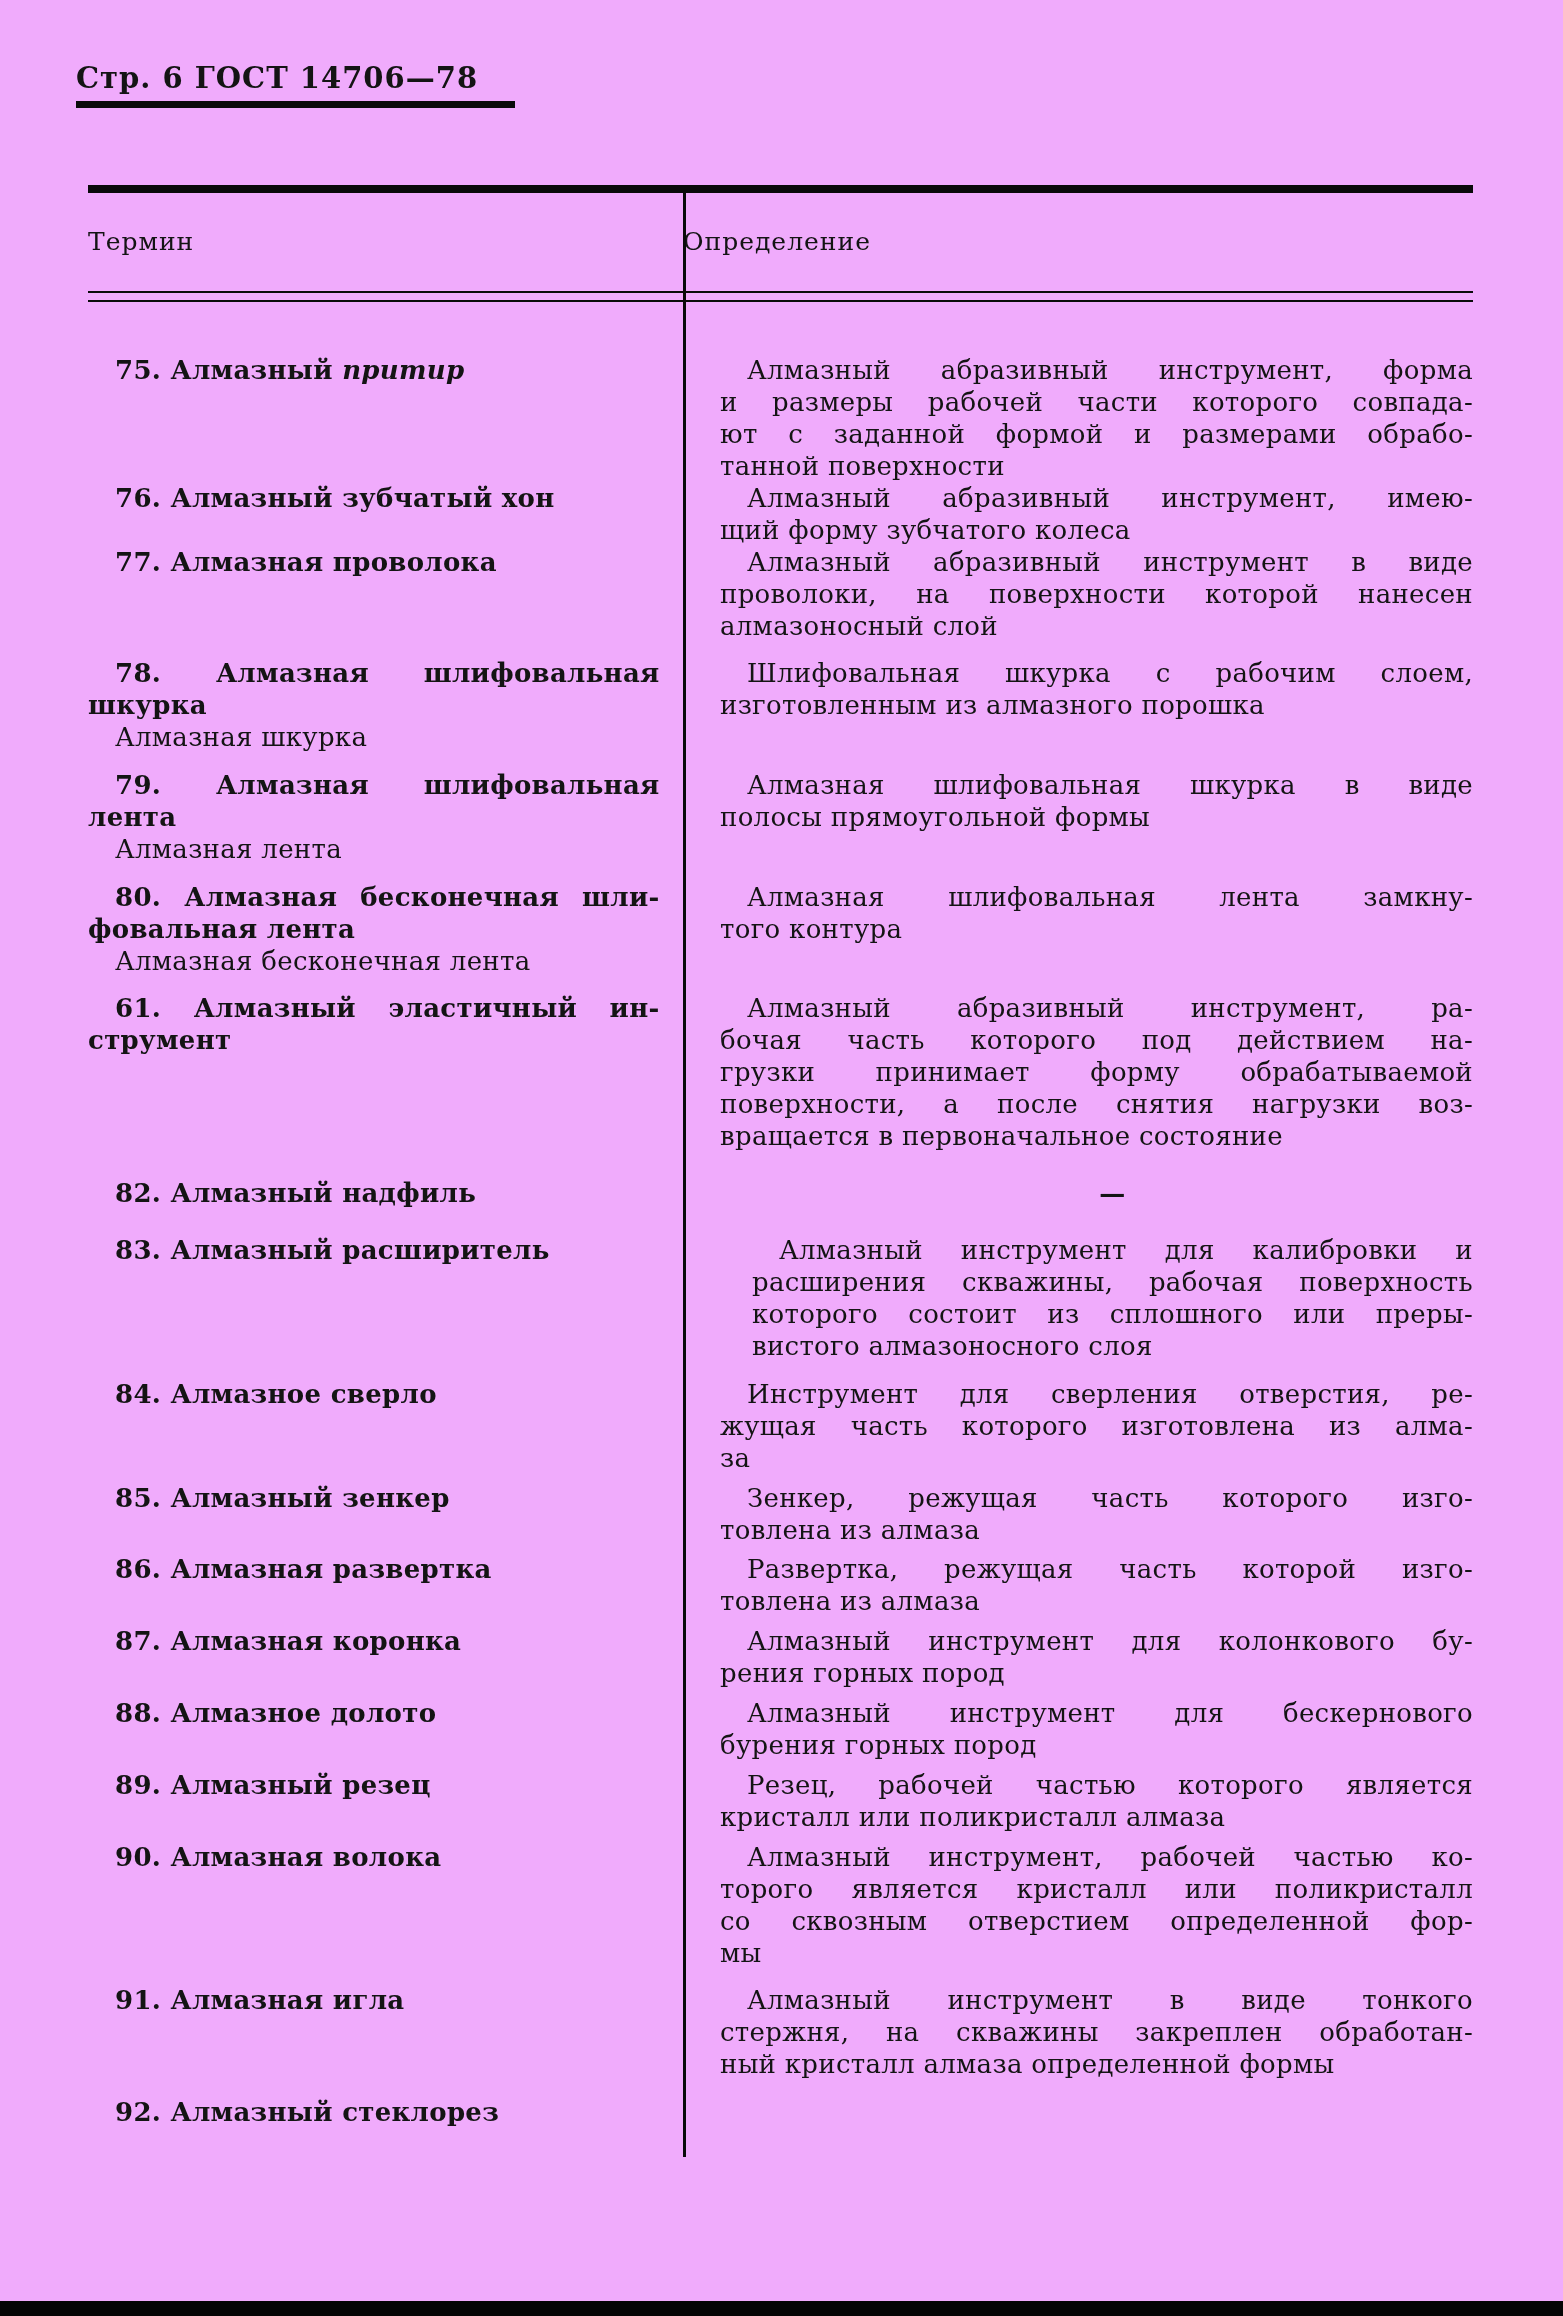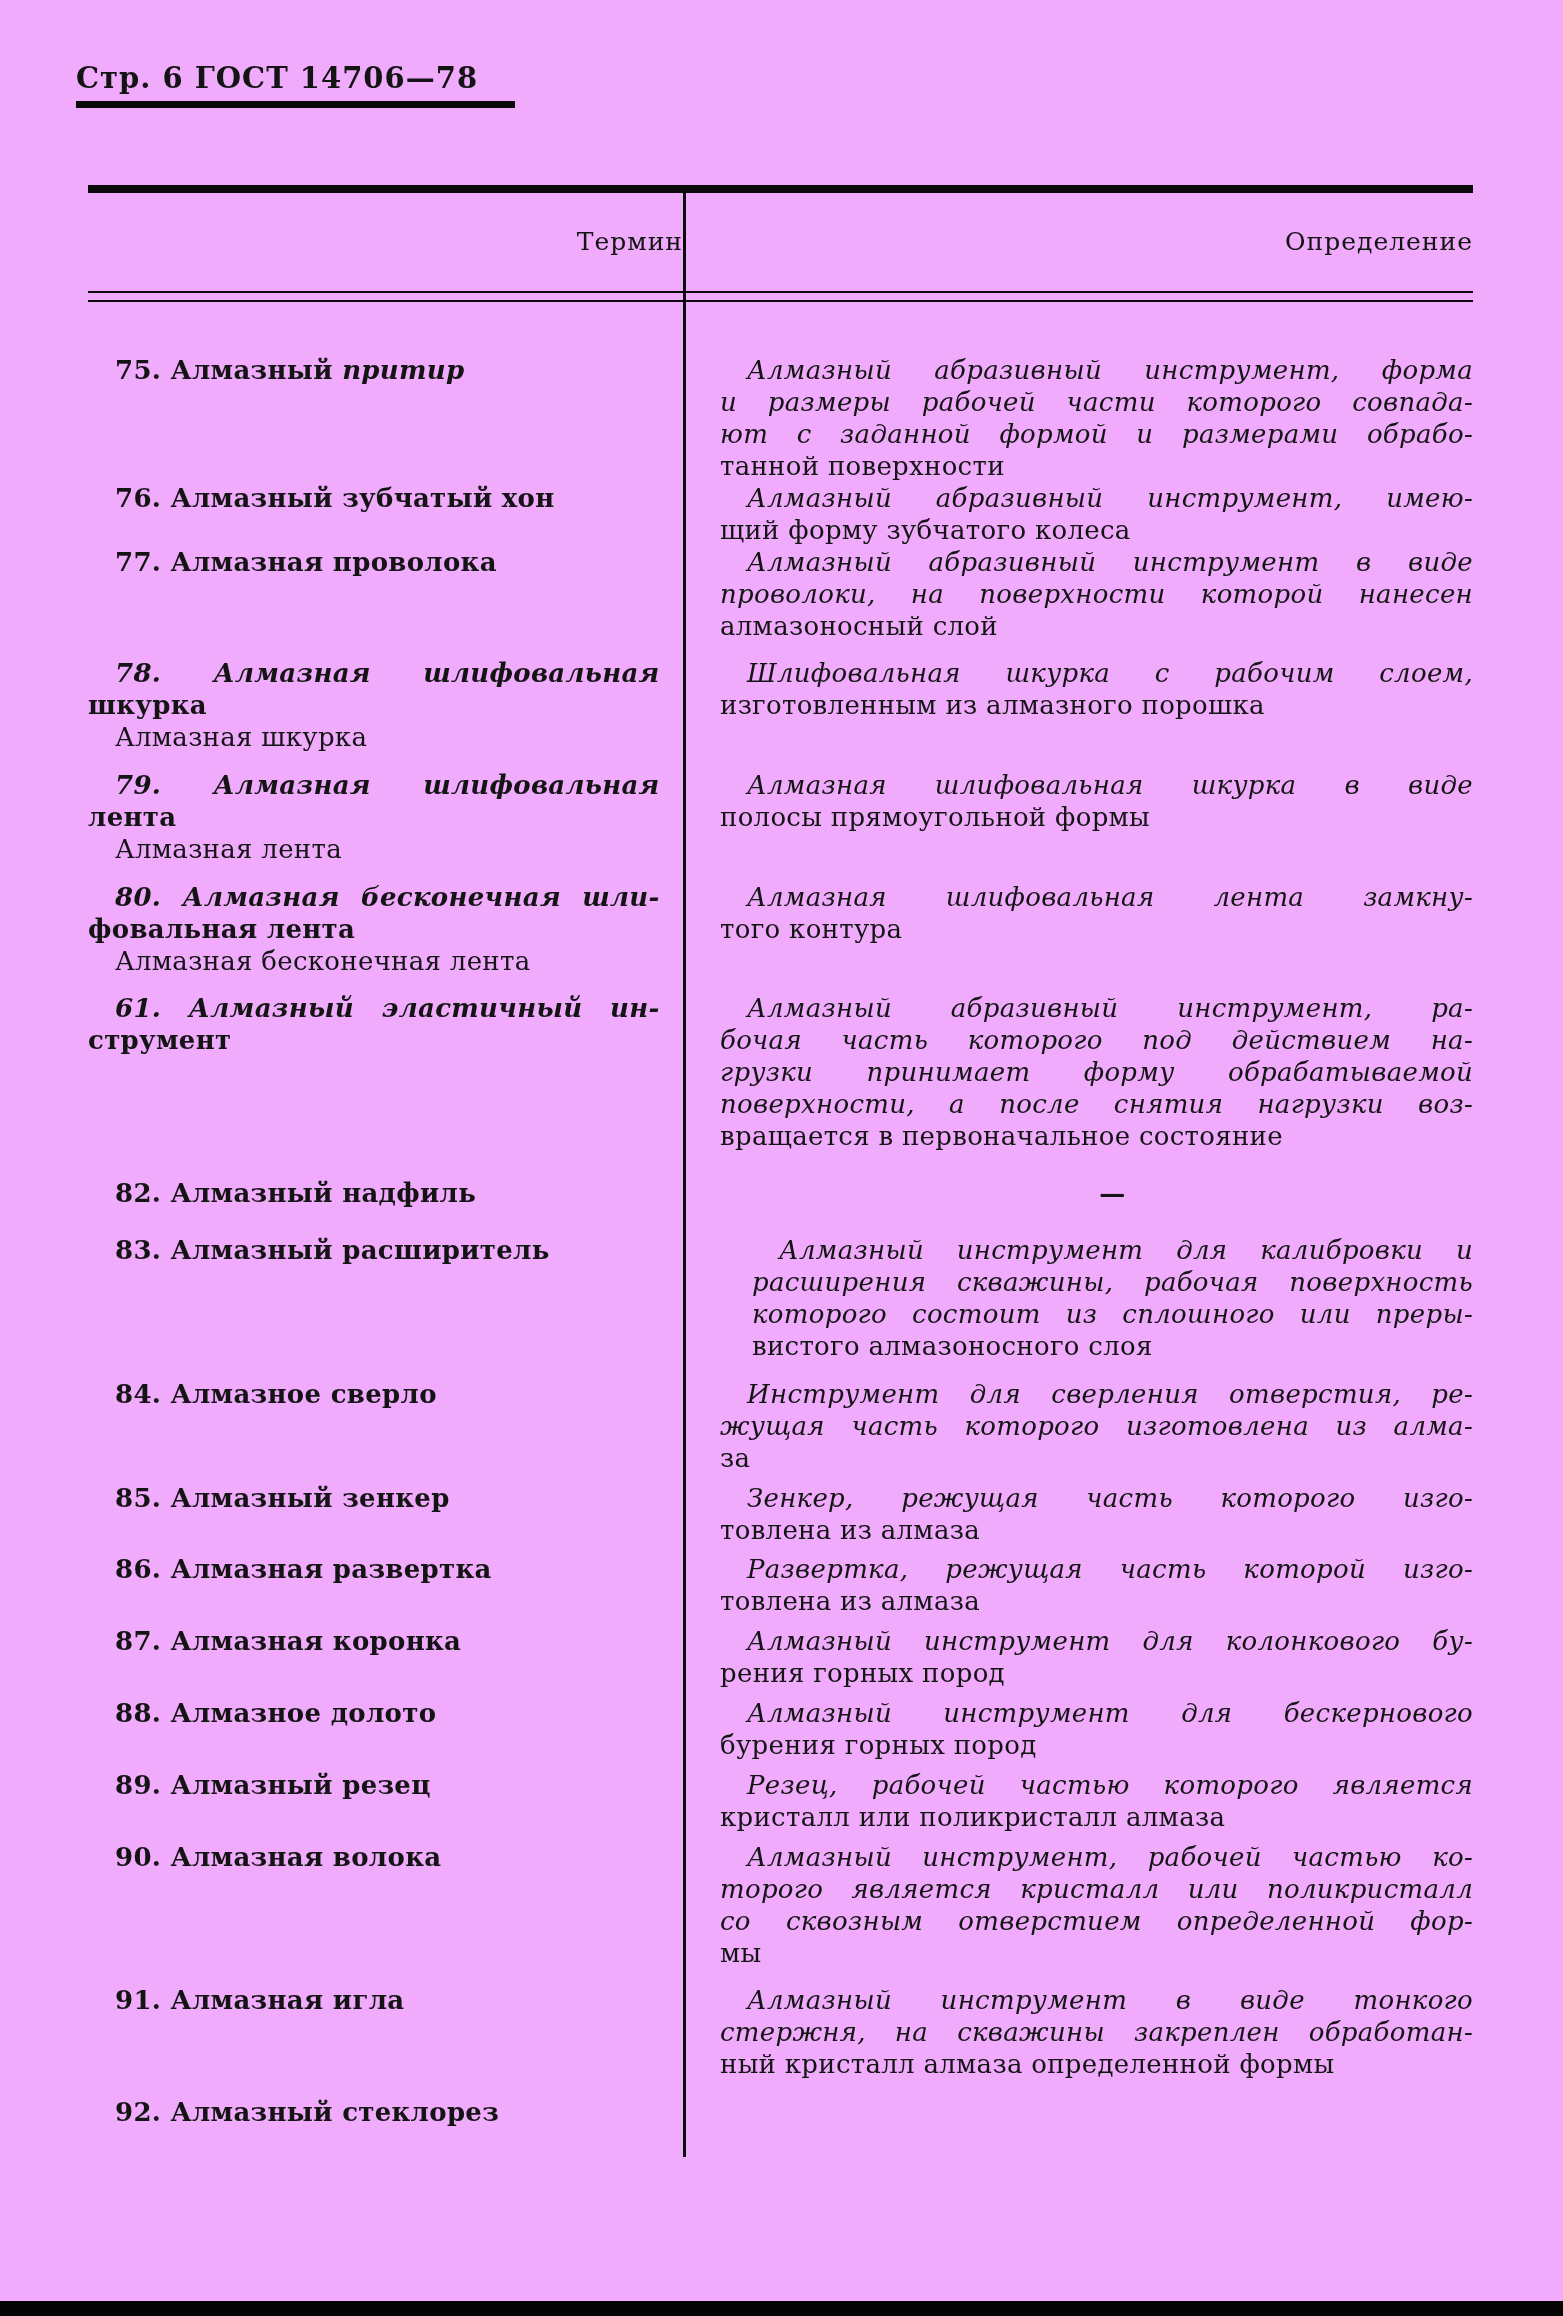--- a/index.html
+++ b/index.html
@@ -19,36 +19,36 @@
   .page-head .txt{font-weight:bold;font-size:29px;letter-spacing:1px;white-space:nowrap;}
   .head-underline{margin-top:6.8px;width:439px;height:6.8px;background:#0a0a0a;}
 
   
   .gtable{
     position:absolute;top:185px;left:88px;right:90px;
     border-top:8.8px solid #0a0a0a;
   }
   .vline{position:absolute;top:0;bottom:0;left:595px;width:2.9px;background:#0a0a0a;}
   .thead{display:grid;grid-template-columns:595px 1fr;height:98px;align-items:center;}
-  .th{text-align:right;font-size:25px;letter-spacing:1px;}
+  .th{text-align:left;font-size:25px;letter-spacing:1px;}
   .head-sep{height:6.8px;border-top:2.9px solid #0a0a0a;border-bottom:2px solid #0a0a0a;}
   .rows{padding-top:52px;padding-bottom:29px;}
 
   .row{display:grid;grid-template-columns:595px 1fr;margin-top:5.9px;}
   .row:first-child{margin-top:0;}
   .g0{margin-top:0;}
   .g1{margin-top:7.8px;}
   .g2{margin-top:15.6px;}
   .g3{margin-top:25px;gap:32px;}
 
   .tcell{padding-right:23.4px;}
   .dcell{padding-left:37px;}
   .line{min-height:32px;}
   .ind{text-indent:27px;}
-  .j{text-align:justify;text-align-last:justify;font-style:italic;}
+  .j{text-align:justify;text-align-last:justify;}
   .term-line b{font-weight:bold;}
   .term-line i{font-style:italic;}
   .syn{font-weight:normal;}
   .dash{text-align:center;text-align-last:center;font-weight:bold;}
 
   .scan-bottom{position:absolute;left:0;right:0;bottom:0;height:14.6px;background:#050505;}
 </style>
 </head>
 <body>
 

